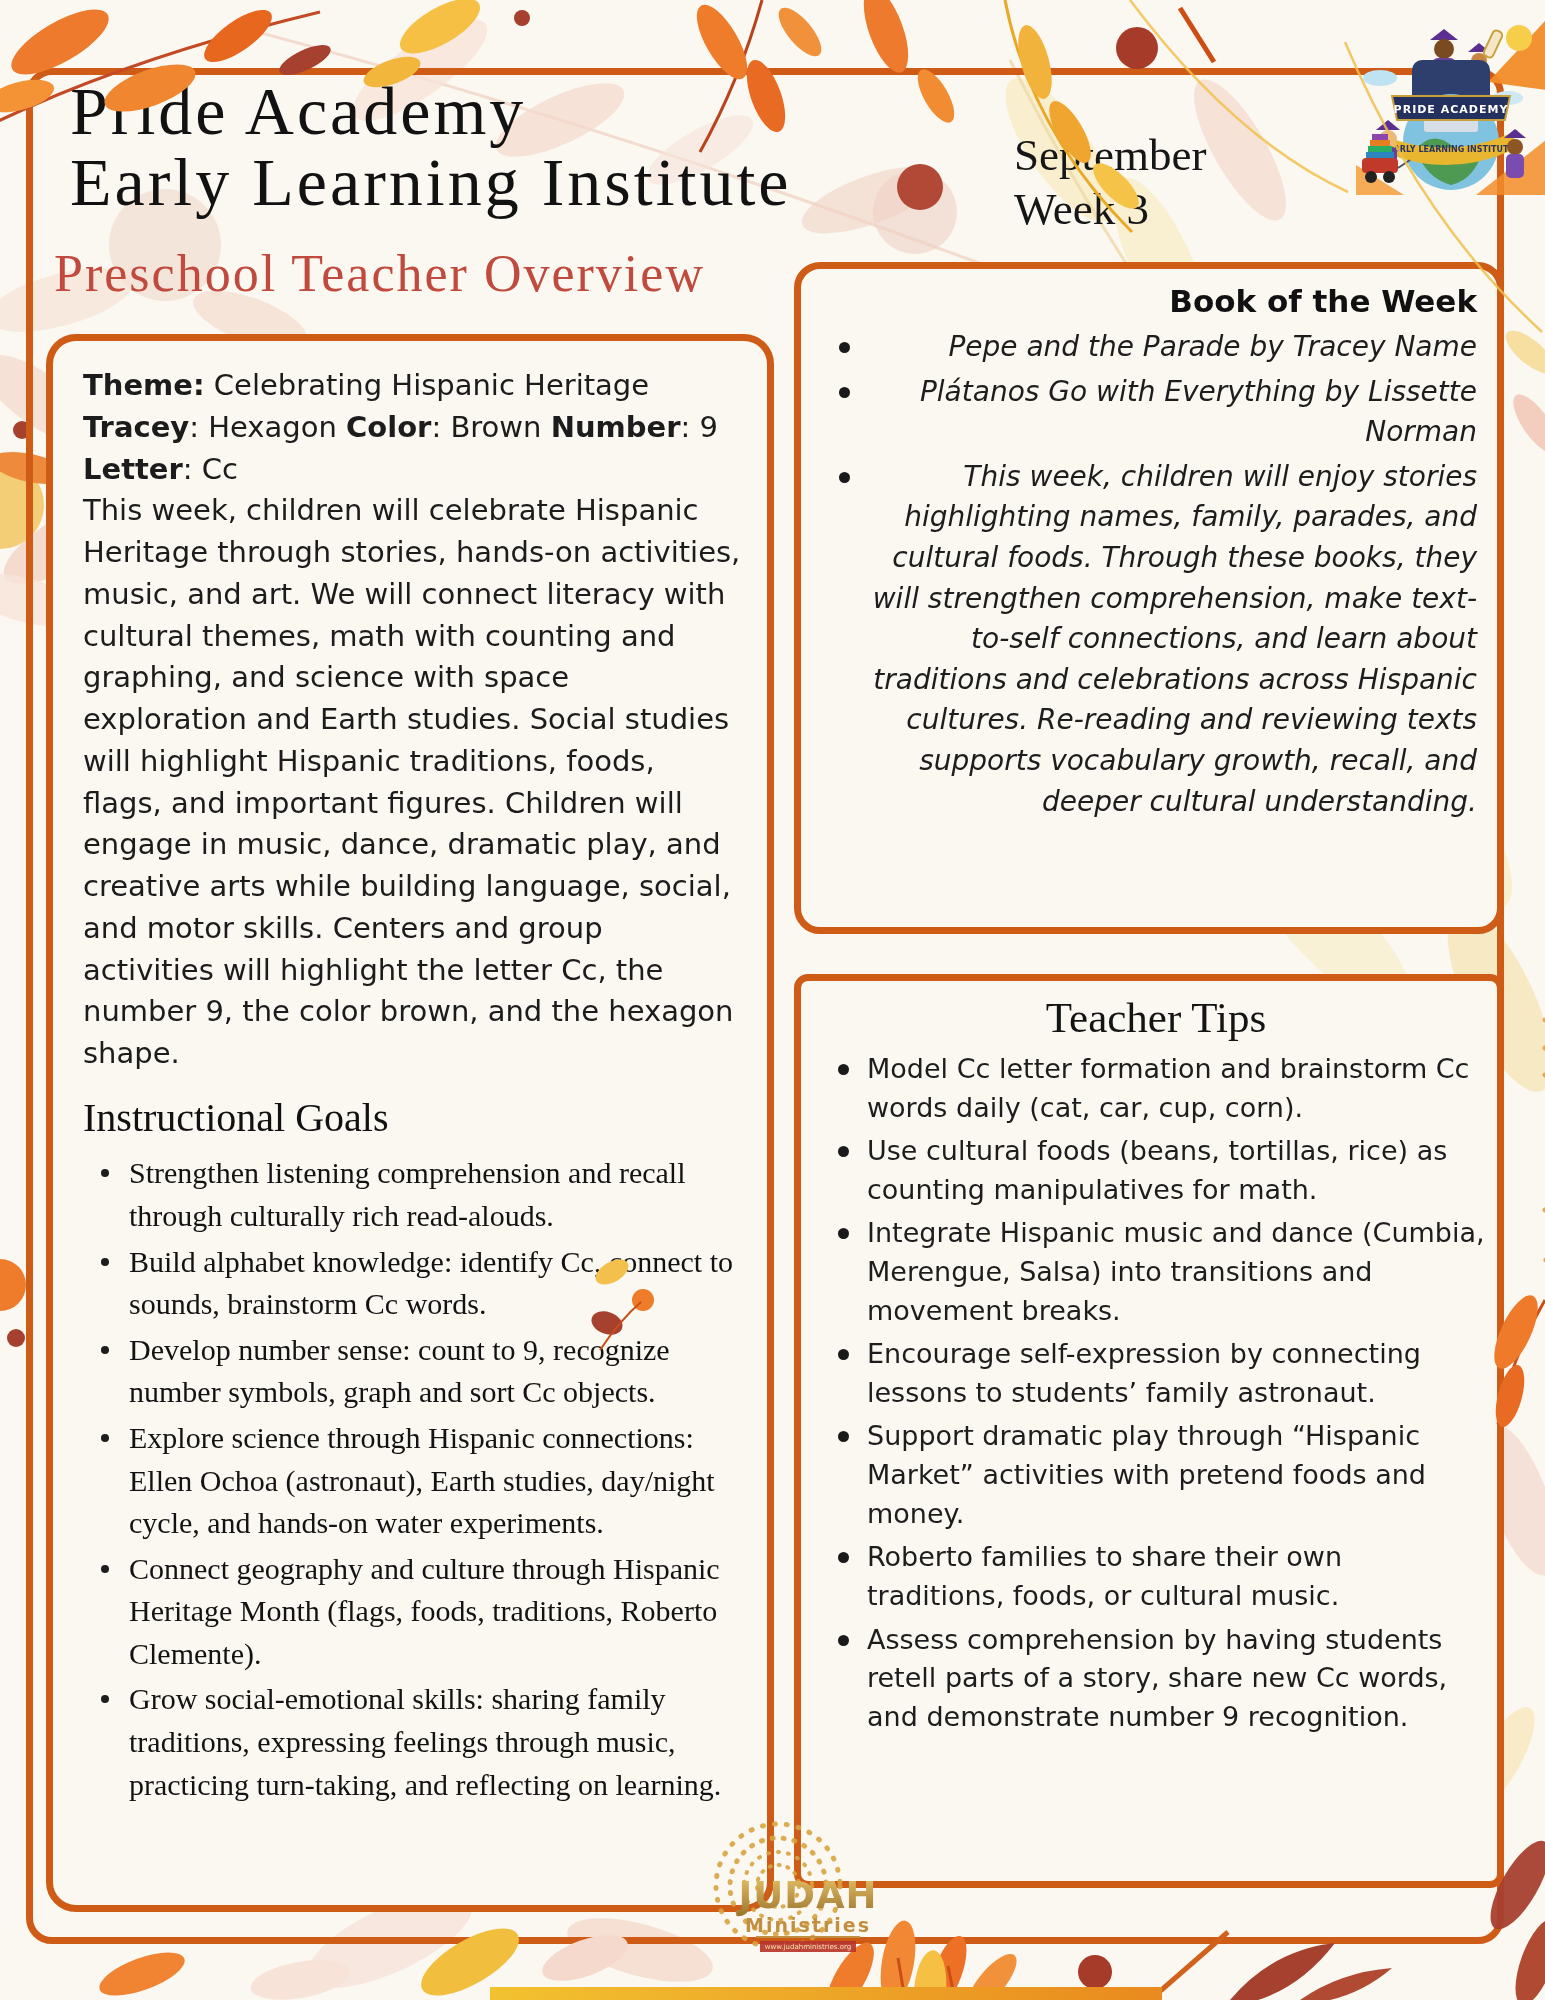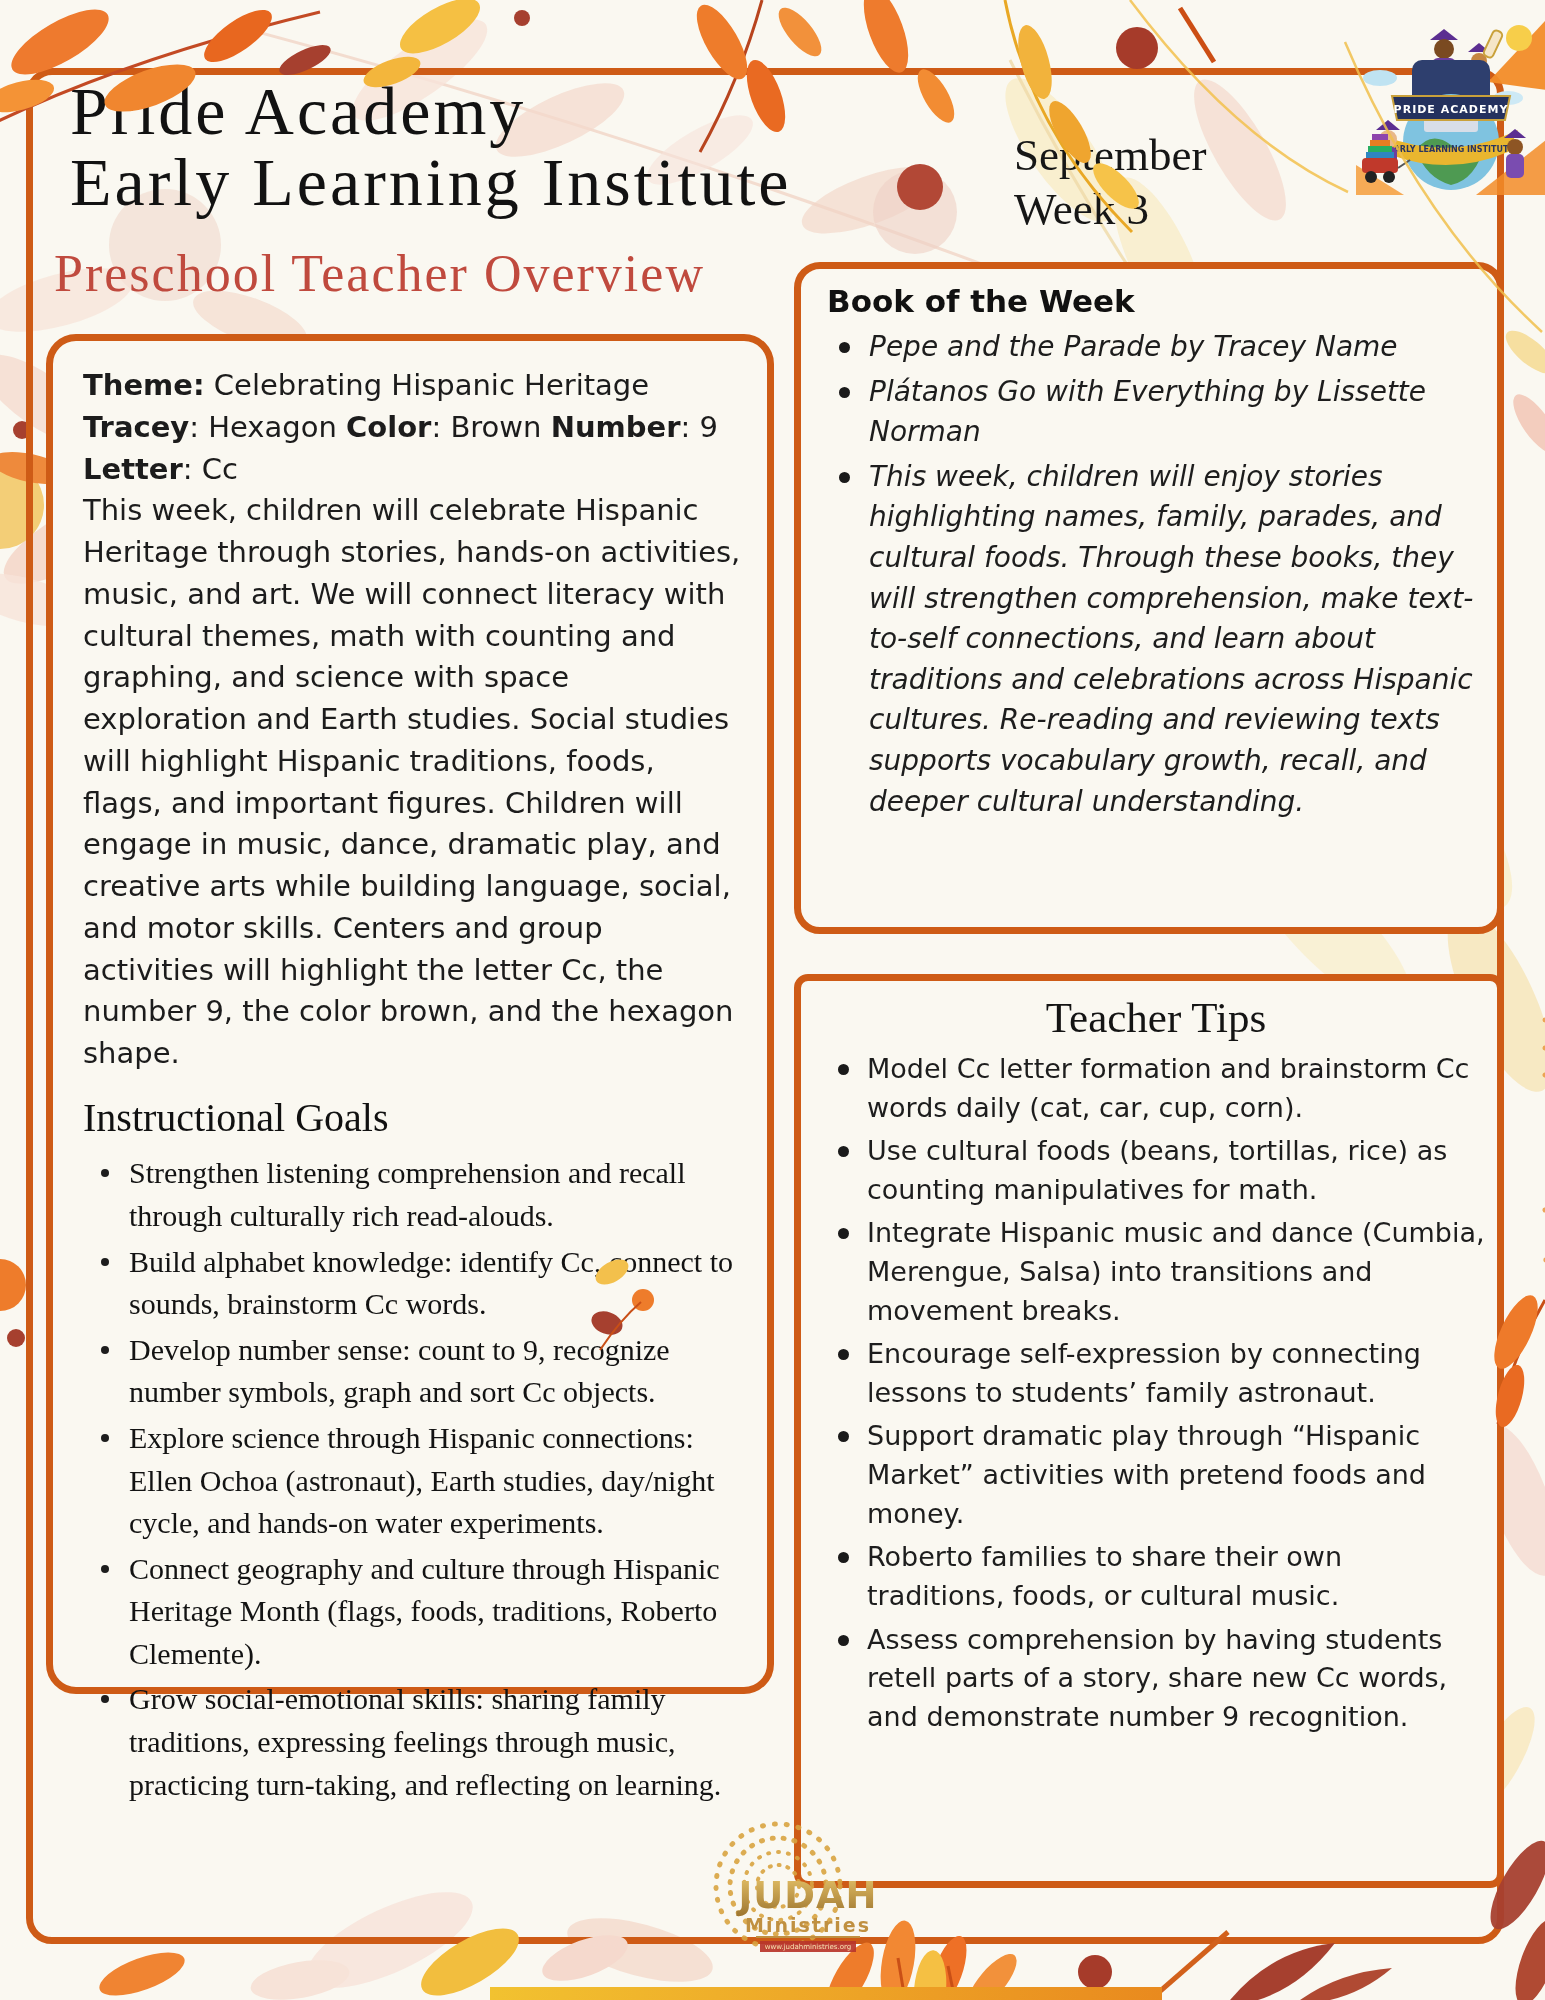--- a/index.html
+++ b/index.html
@@ -18,29 +18,29 @@
   .abs { position:absolute; }
 
   
   .title-block { left:70px; top:76px; z-index:1; font-family:"Liberation Serif", serif; color:#121212; }
   .title-line { font-size:68px; line-height:1.04; letter-spacing:3px; font-weight:500; white-space:nowrap; }
   .date-block { left:1014px; top:128px; z-index:1; font-family:"Liberation Serif", serif; font-size:45px; line-height:1.2; color:#161616; }
   .subtitle { left:54px; top:244px; z-index:1; font-family:"Liberation Serif", serif; font-size:52px; letter-spacing:2px; color:#C04A3E; white-space:nowrap; }
 
   
   .panel { background:#FAF8F1; border:7px solid #CE5B16; z-index:1; }
-  .overview-box { left:46px; top:334px; width:728px; height:1360px; border-radius:30px; padding:24px 26px 18px 30px; font-size:29px; line-height:1.44; }
+  .overview-box { left:46px; top:334px; width:728px; height:1578px; border-radius:30px; padding:24px 26px 18px 30px; font-size:29px; line-height:1.44; }
   .ov-line b { font-weight:bold; }
   .ov-paragraph { margin:0; }
   .goals-title { font-family:"Liberation Serif", serif; font-size:40px; font-weight:500; margin:14px 0 6px 0; color:#111; }
   ul.goals { list-style:none; padding-left:46px; font-family:"Liberation Serif", serif; font-size:30px; line-height:1.42; color:#131313; }
   ul.goals li { position:relative; margin-bottom:3px; }
   ul.goals li::before { content:""; position:absolute; left:-28px; top:17px; width:8px; height:8px; border-radius:50%; background:#1d1d1d; }
 
-  .book-box { left:794px; top:262px; width:710px; height:672px; border-radius:26px; padding:14px 20px 8px 26px; }
+  .book-box { left:794px; top:262px; width:710px; height:672px; border-radius:26px; padding:14px 20px 8px 26px;text-align:right; }
   .book-title { font-size:31px; font-weight:bold; color:#111; margin-bottom:8px; }
   ul.books { list-style:none; padding-left:42px; font-size:28px; font-style:italic; line-height:1.45; color:#1d1d1d; }
   ul.books li { position:relative; margin-bottom:4px; }
   ul.books li::before { content:""; position:absolute; left:-30px; top:15px; width:11px; height:11px; border-radius:50%; background:#1a1a1a; }
 
   .tips-box { left:794px; top:974px; width:710px; height:914px; border-radius:14px; padding:12px 12px 8px 26px; }
   .tips-title { font-family:"Liberation Serif", serif; font-size:43px; text-align:center; color:#141414; margin-bottom:8px; font-weight:500; }
   ul.tips { list-style:none; padding-left:40px; font-size:27px; line-height:1.43; color:#1d1d1d; }
   ul.tips li { position:relative; margin-bottom:5px; }
   ul.tips li::before { content:""; position:absolute; left:-29px; top:14px; width:11px; height:11px; border-radius:50%; background:#1a1a1a; }

